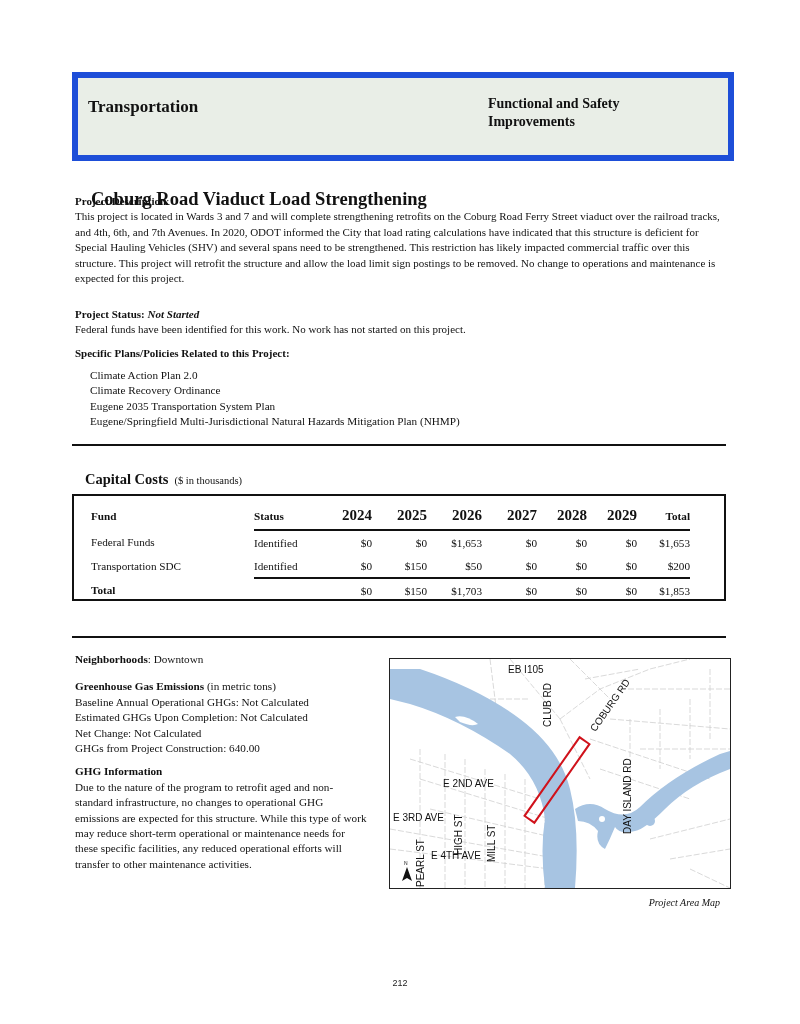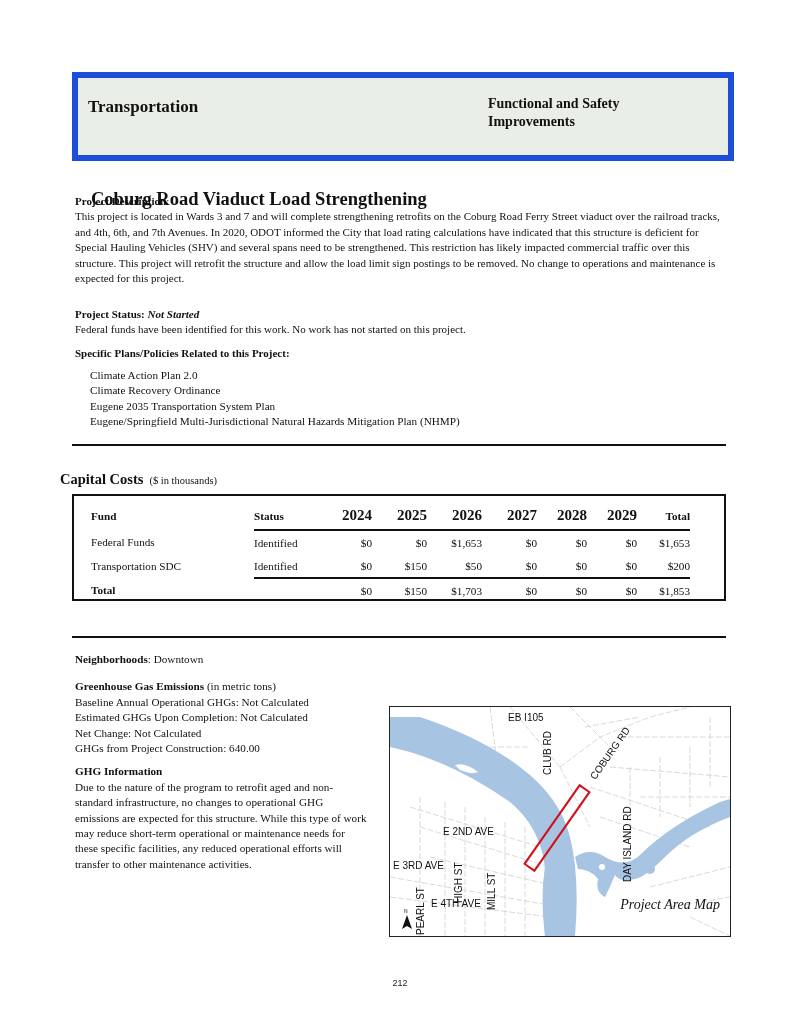--- a/index.html
+++ b/index.html
@@ -22,21 +22,21 @@
   #desc-block { top: 194px; }
   #status-block { top: 307px; }
   #plans-heading { top: 346px; }
   #plans-list { position: absolute; left: 90px; top: 368px; font-size: 11.2px; line-height: 15.4px; }
   #plans-list div { white-space: nowrap; }
 
   .hrule { position: absolute; left: 72px; width: 654px; height: 2px; background: #111; }
   #rule-1 { top: 444px; }
   #rule-2 { top: 636px; }
 
-  #costs-heading { position: absolute; left: 60px; top: 470px; }
+  #costs-heading { position: absolute; left: 85px; top: 470px; }
   #costs-title { font-size: 14.5px; font-weight: bold; }
   #costs-sub { font-size: 10.5px; margin-left: 6px; }
 
   #costs-box { position: absolute; left: 72px; top: 494px; width: 650px; height: 103px;
                border: 2px solid #111; }
   table#costs-table { position: absolute; left: 17px; top: 8px; border-collapse: collapse;
                       font-size: 11.2px; }
   #costs-table td, #costs-table th { padding: 0; height: 23px; vertical-align: middle; white-space: nowrap; }
   #costs-table th { font-weight: bold; }
   #costs-table th.yr { font-size: 15px; }
@@ -49,27 +49,27 @@
   #costs-table tr.head-row th { border-bottom: 2.5px solid #111; padding-bottom: 2px; }
   #costs-table tr.head-row th.c-fund { border-bottom: none; }
   #costs-table tr.total-row td { border-top: 2.5px solid #111; font-weight: normal; }
   #costs-table tr.total-row td.c-fund { border-top: none; font-weight: bold; }
 
   #left-col { position: absolute; left: 75px; top: 652px; width: 300px; font-size: 11.2px; line-height: 15.4px; }
   #left-col p { margin: 0; }
   .gap { height: 12px; }
 
   #map { position: absolute; left: 389px; top: 658px; width: 340px; height: 229px;
-         border: 1.5px solid #222; background: #ffffff; overflow: hidden; margin-top: 48px; }
+         border: 1.5px solid #222; background: #ffffff; overflow: hidden; }
   #map svg { position: absolute; left: 0; top: 0; }
   .map-label { position: absolute; font-family: "Liberation Sans", "DejaVu Sans", sans-serif;
                font-size: 10px; color: #111; white-space: nowrap; transform-origin: left top; }
 
   #map-caption { position: absolute; left: 560px; top: 897px; width: 160px; text-align: right;
-                 font-size: 14px; font-style: italic; }
+                 font-size: 10px; font-style: italic; }
   #page-number { position: absolute; left: 380px; top: 978px; width: 40px; text-align: center;
                  font-family: "Liberation Sans", "DejaVu Sans", sans-serif; font-size: 9px; color: #222; }
 </style>
 </head>
 <body>
 
 <div id="header-box" class="serif">
   <div id="header-left">Transportation</div>
   <div id="header-right">Functional and Safety Improvements</div>
 </div>

